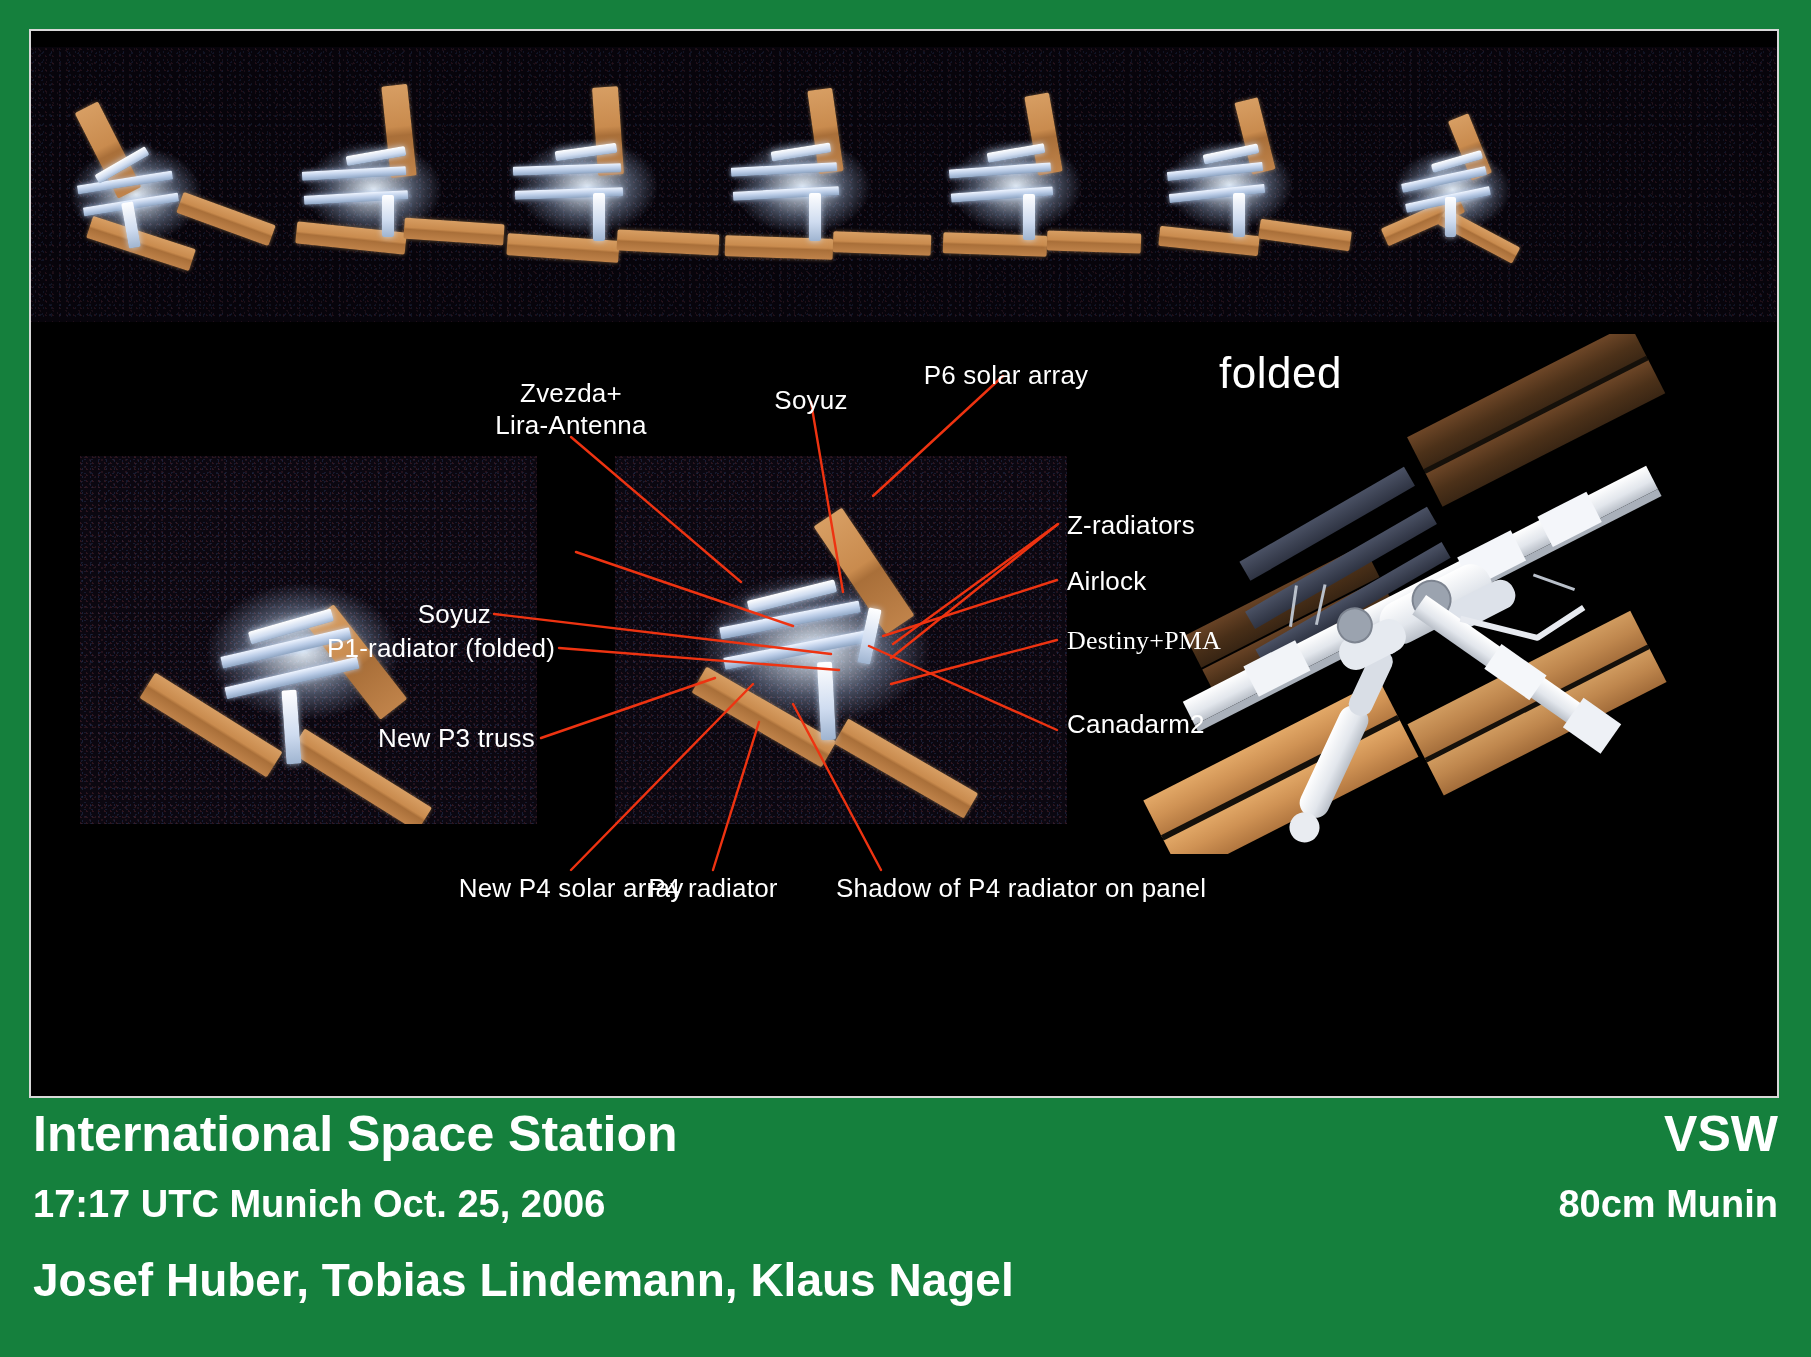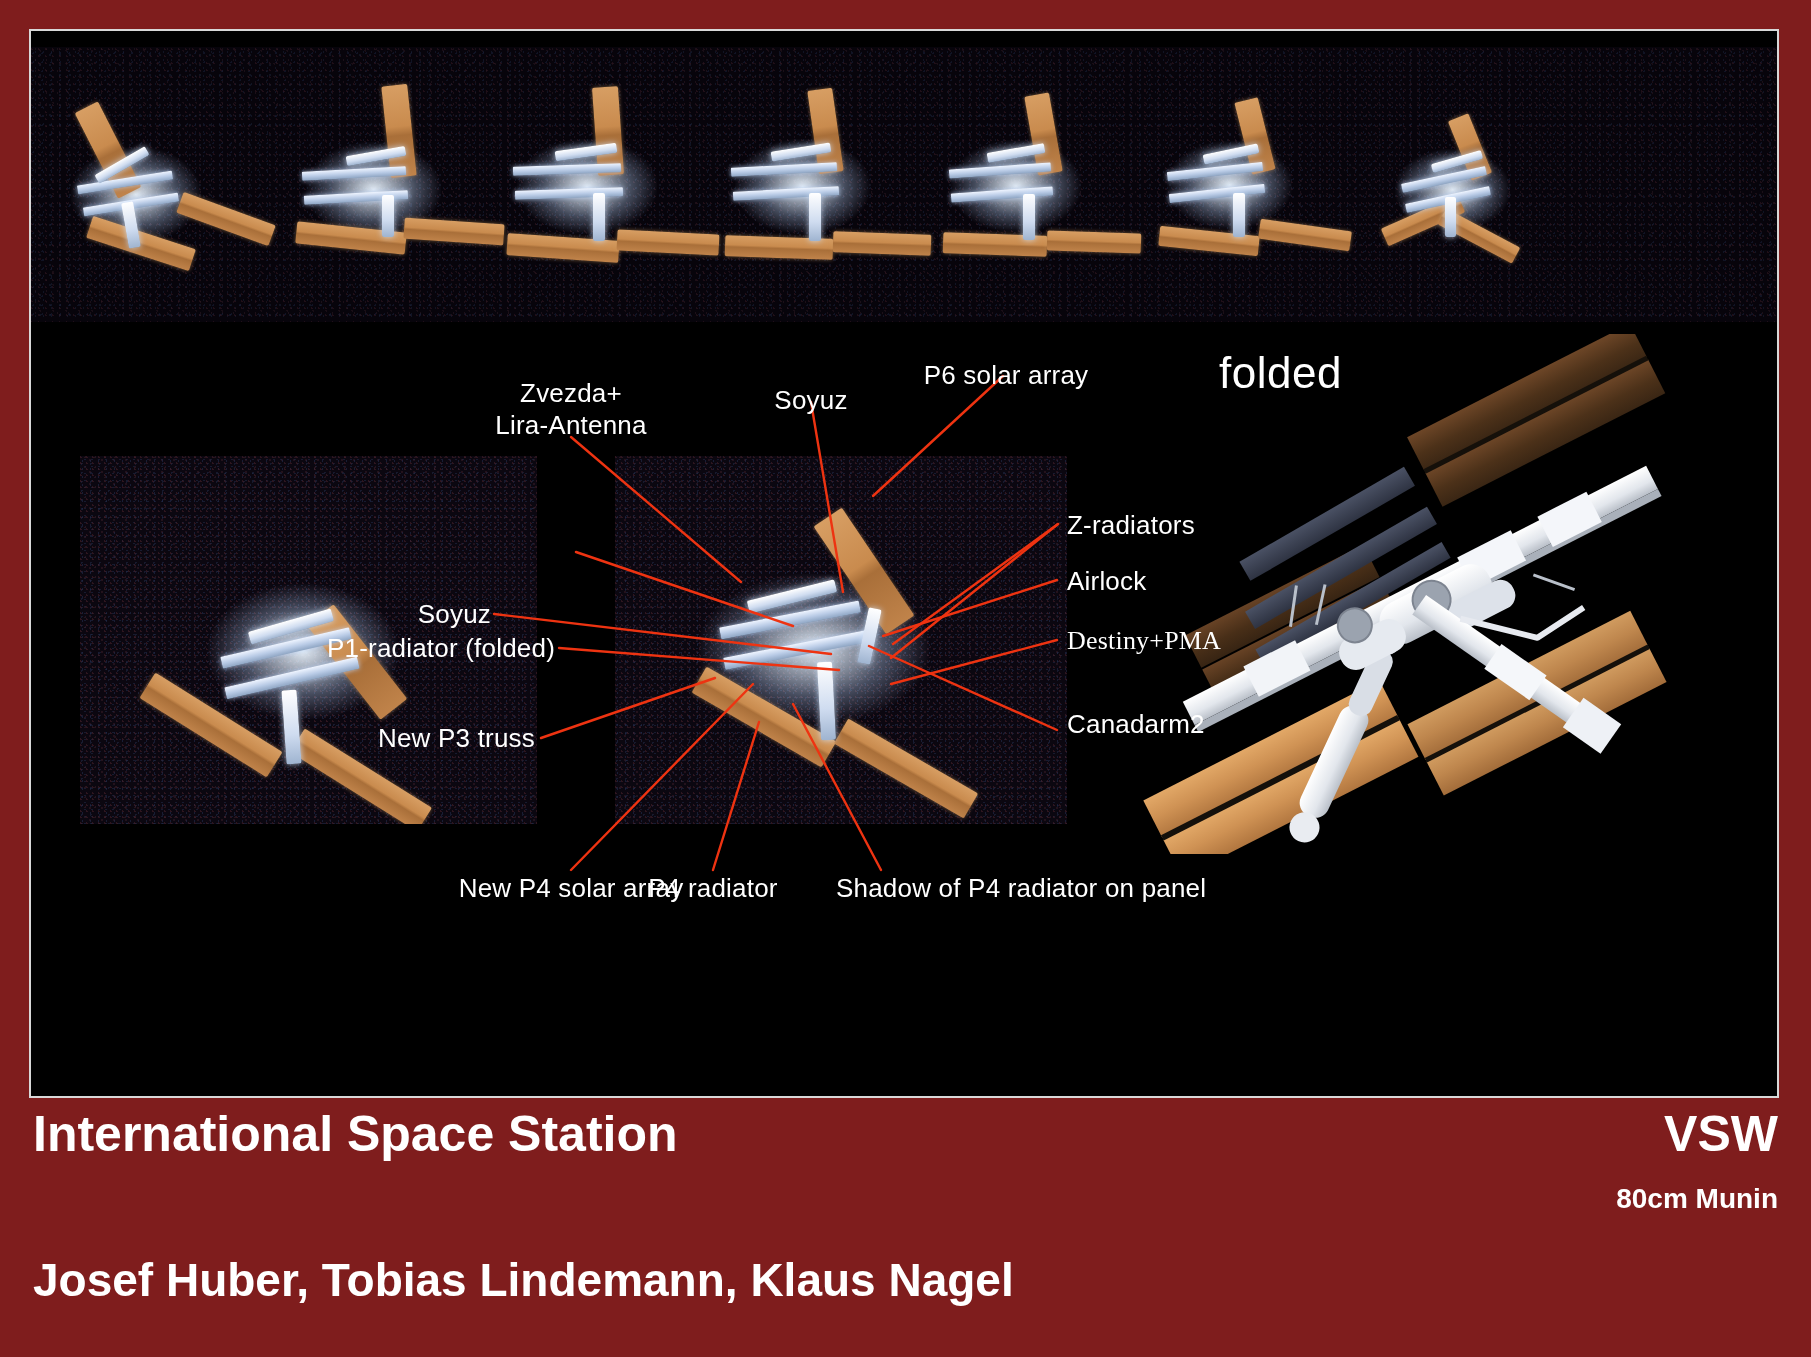--- a/index.html
+++ b/index.html
@@ -7,21 +7,21 @@
     background: #000;
     width: 1811px;
     height: 1357px;
     overflow: hidden;
     font-family: "Liberation Sans", sans-serif;
   }
   #page {
     position: relative;
     width: 1811px;
     height: 1357px;
-    background: #7f1d1d;
+    background: #15803d;
   }
 
   
   #frame {
     position: absolute;
     left: 29px; top: 29px;
     width: 1750px; height: 1069px;
     border: 2px solid #d8d8d8;
     background: #000;
     overflow: hidden;
@@ -122,21 +122,21 @@
     position: absolute;
     color: #ffffff;
     font-family: "Liberation Sans", sans-serif;
     font-weight: bold;
     white-space: nowrap;
   }
   .cap-title   { left: 33px;  top: 0px;   font-size: 50px; }
   .cap-time    { left: 33px;  top: 78px;  font-size: 38px; }
   .cap-authors { left: 33px;  top: 148px; font-size: 46px; }
   .cap-org     { right: 33px; top: 0px;   font-size: 50px; }
-  .cap-scope   { right: 33px; top: 78px;  font-size: 28px; }
+  .cap-scope   { right: 33px; top: 78px;  font-size: 38px; }
 </style>
 </head>
 <body>
 
 <div id="page">
 
   <div id="frame">
 
     <div id="filmstrip">
       <div class="strip-noise"></div>
@@ -444,18 +444,19 @@
         <div>Shadow of P4 radiator on panel</div>
       </div>
 
       <div id="model-label" style="left:1188px;top:24px;">folded</div>
 
     </div>
   </div>
 
   <div id="caption">
     <div class="cap cap-title">International Space Station</div>
+    <div class="cap cap-time">17:17 UTC Munich Oct. 25, 2006</div>
     <div class="cap cap-authors">Josef Huber, Tobias Lindemann, Klaus Nagel</div>
     <div class="cap cap-org">VSW</div>
     <div class="cap cap-scope">80cm Munin</div>
   </div>
 
 </div>
 
 </body></html>

